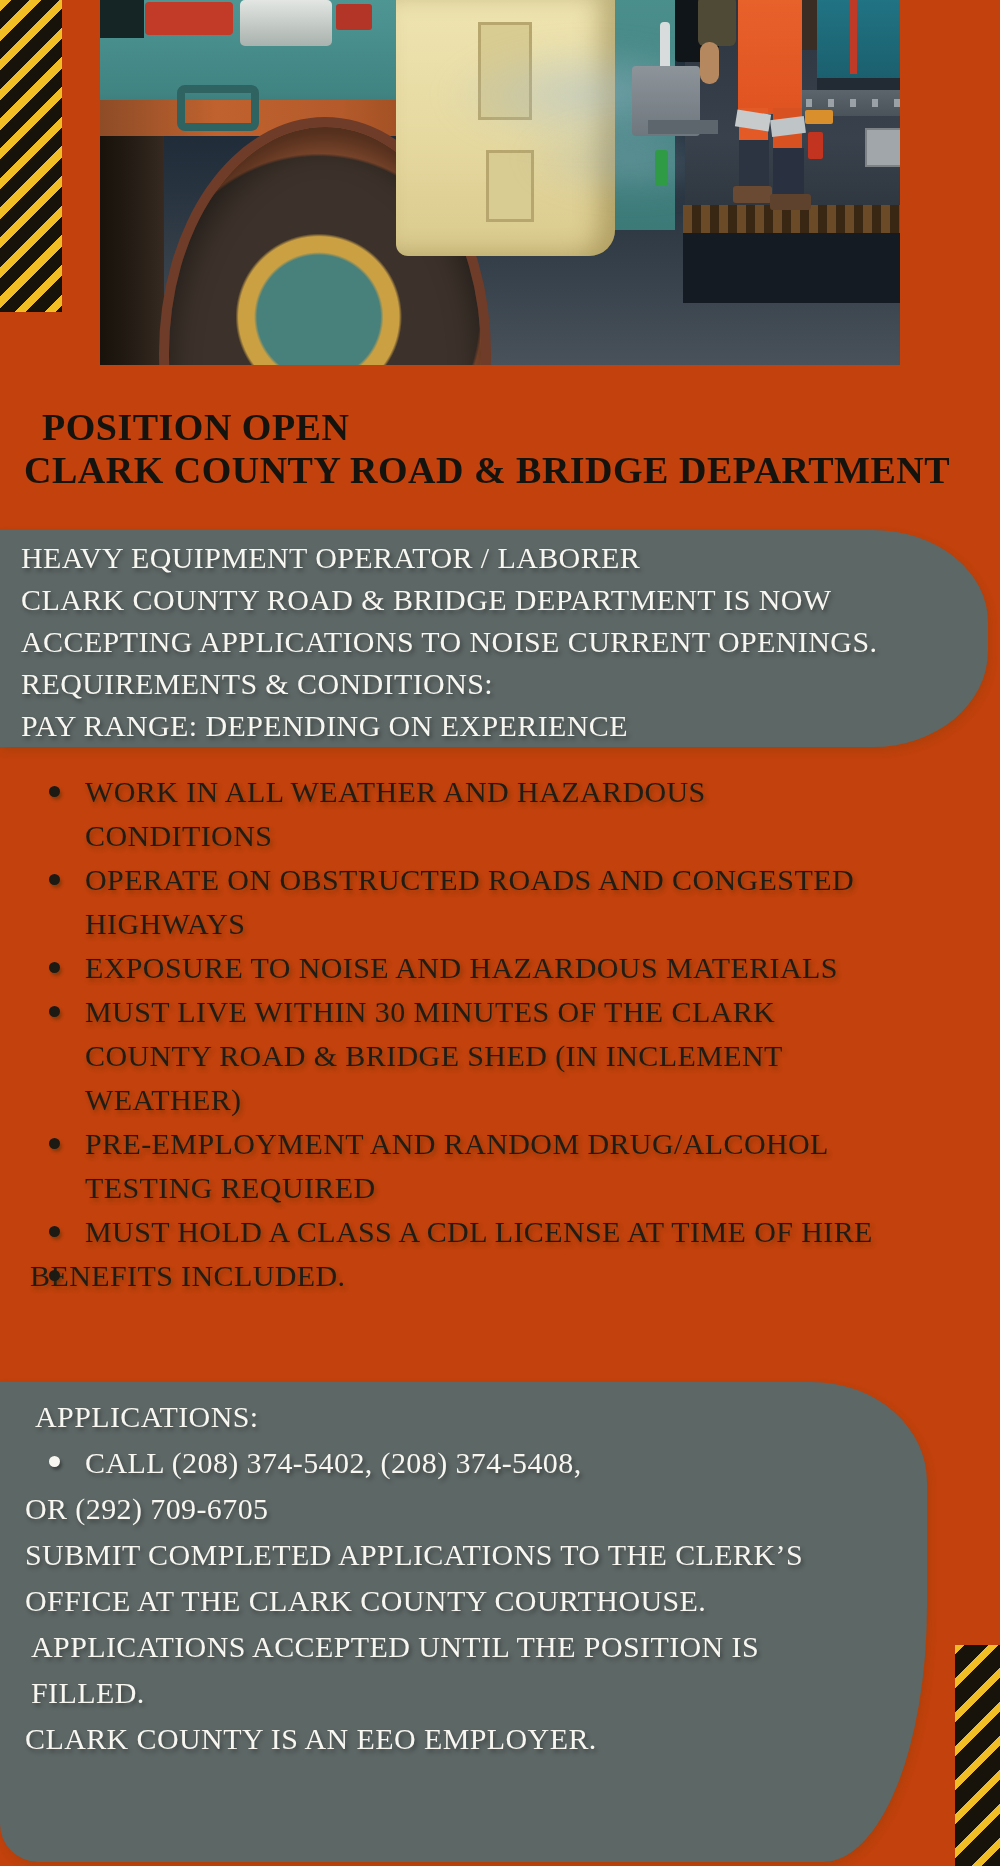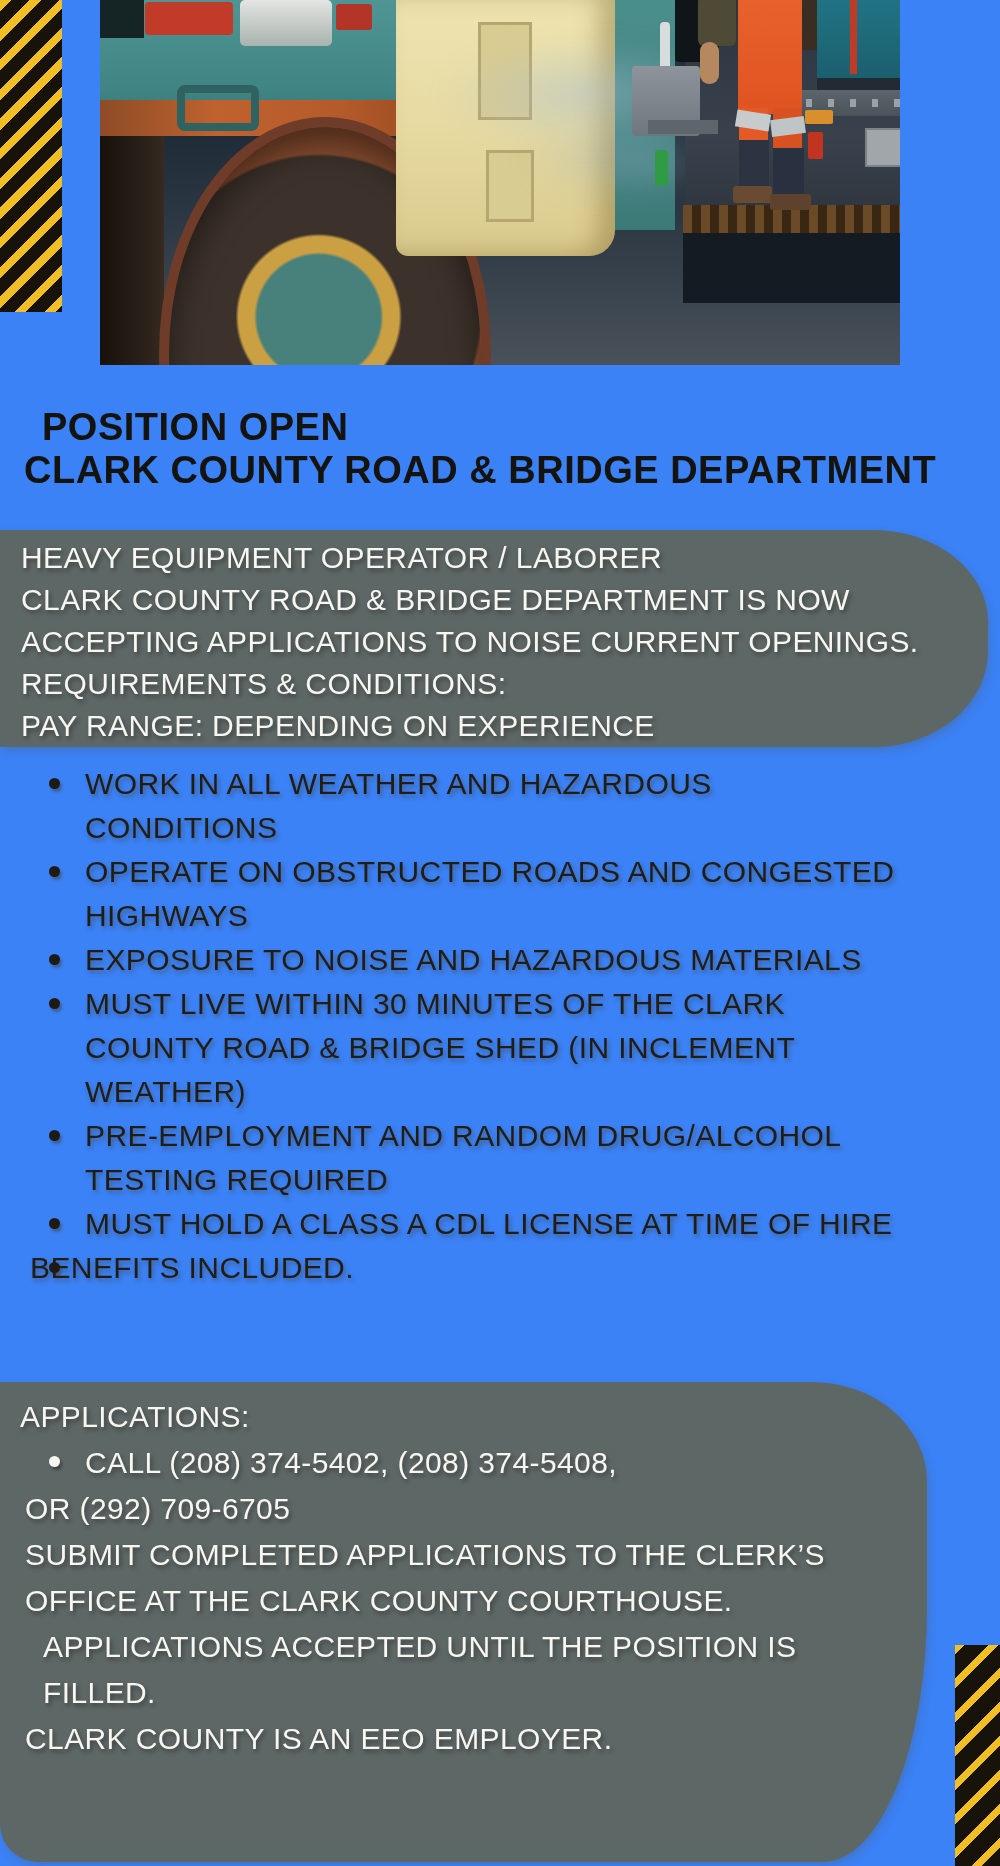--- a/index.html
+++ b/index.html
@@ -1,18 +1,18 @@
 <!DOCTYPE html>
 <html><head>
 <meta charset="utf-8">
 <style>
   html,body{margin:0;padding:0;}
   body{width:1000px;height:1866px;position:relative;overflow:hidden;
        font-family:"Liberation Sans","DejaVu Sans",sans-serif;}
-  .poster{position:absolute;inset:0;background:#3b82f6;}
+  .poster{position:absolute;inset:0;background:#c2410c;font-family:Liberation Serif, serif;}
   .abs{position:absolute;}
 
   
   .stripes-tl{left:0;top:0;width:62px;height:312px;
     background:repeating-linear-gradient(135deg,#F2BE26 0 8px,#17130B 8px 21px);}
   .stripes-br{left:955px;top:1645px;width:45px;height:221px;
     background:repeating-linear-gradient(135deg,#F2BE26 0 7px,#17130B 7px 24px);}
 
   
   .photo{left:100px;top:0;width:800px;height:365px;overflow:hidden;background:#1d2a37;}
@@ -80,35 +80,35 @@
   .h1b{left:24px;top:449px;}
 
   
   .gray1{left:0;top:530px;width:988px;height:217px;background:#5D6765;
     border-radius:0 115px 115px 0 / 0 92px 96px 0;box-shadow:2px 4px 8px rgba(90,60,0,.18);}
   .gray2{left:0;top:1382px;width:927px;height:480px;background:#5D6765;
     border-top-right-radius:115px 100px;border-bottom-right-radius:104px 256px;border-bottom-left-radius:38px;
     box-shadow:2px 4px 8px rgba(90,60,0,.18);}
 
   .wtxt{color:#F7F6F1;font-size:30px;letter-spacing:.4px;text-shadow:2px 3px 4px rgba(0,0,0,.35);}
-  .ktxt{color:#201D16;font-size:30px;letter-spacing:.4px;text-shadow:2px 3px 4px rgba(70,45,0,.4);}
+  .ktxt{color:#201D16;font-size:30px;letter-spacing:.4px;text-shadow:2px 3px 4px rgba(70,45,0,.4);margin-top:8px;}
   .preline{white-space:pre-line;}
 
   .intro{left:21px;top:537px;line-height:42px;}
   .reqs{left:0;top:762px;width:980px;line-height:44px;}
   .req-item{position:relative;padding-left:85px;}
   .dot{position:absolute;left:49px;top:16px;width:11px;height:11px;border-radius:50%;background:#1D1A14;
     box-shadow:2px 3px 3px rgba(70,45,0,.4);}
   .dot-w{background:#F7F6F1;box-shadow:2px 3px 3px rgba(0,0,0,.35);}
   .benefits{padding-left:30px;}
 
   .apps{left:0;top:1394px;width:910px;line-height:46px;}
-  .apps-h{padding-left:20px;}
+  .apps-h{padding-left:35px;}
   .flush{padding-left:25px;}
-  .flush-sp{padding-left:43px;}
+  .flush-sp{padding-left:31px;}
 </style>
 </head>
 <body>
 
 <div class="poster">
 
   <div class="abs stripes-tl"></div>
 
   <div class="abs photo">
     <div class="ph ph-bg"></div>

